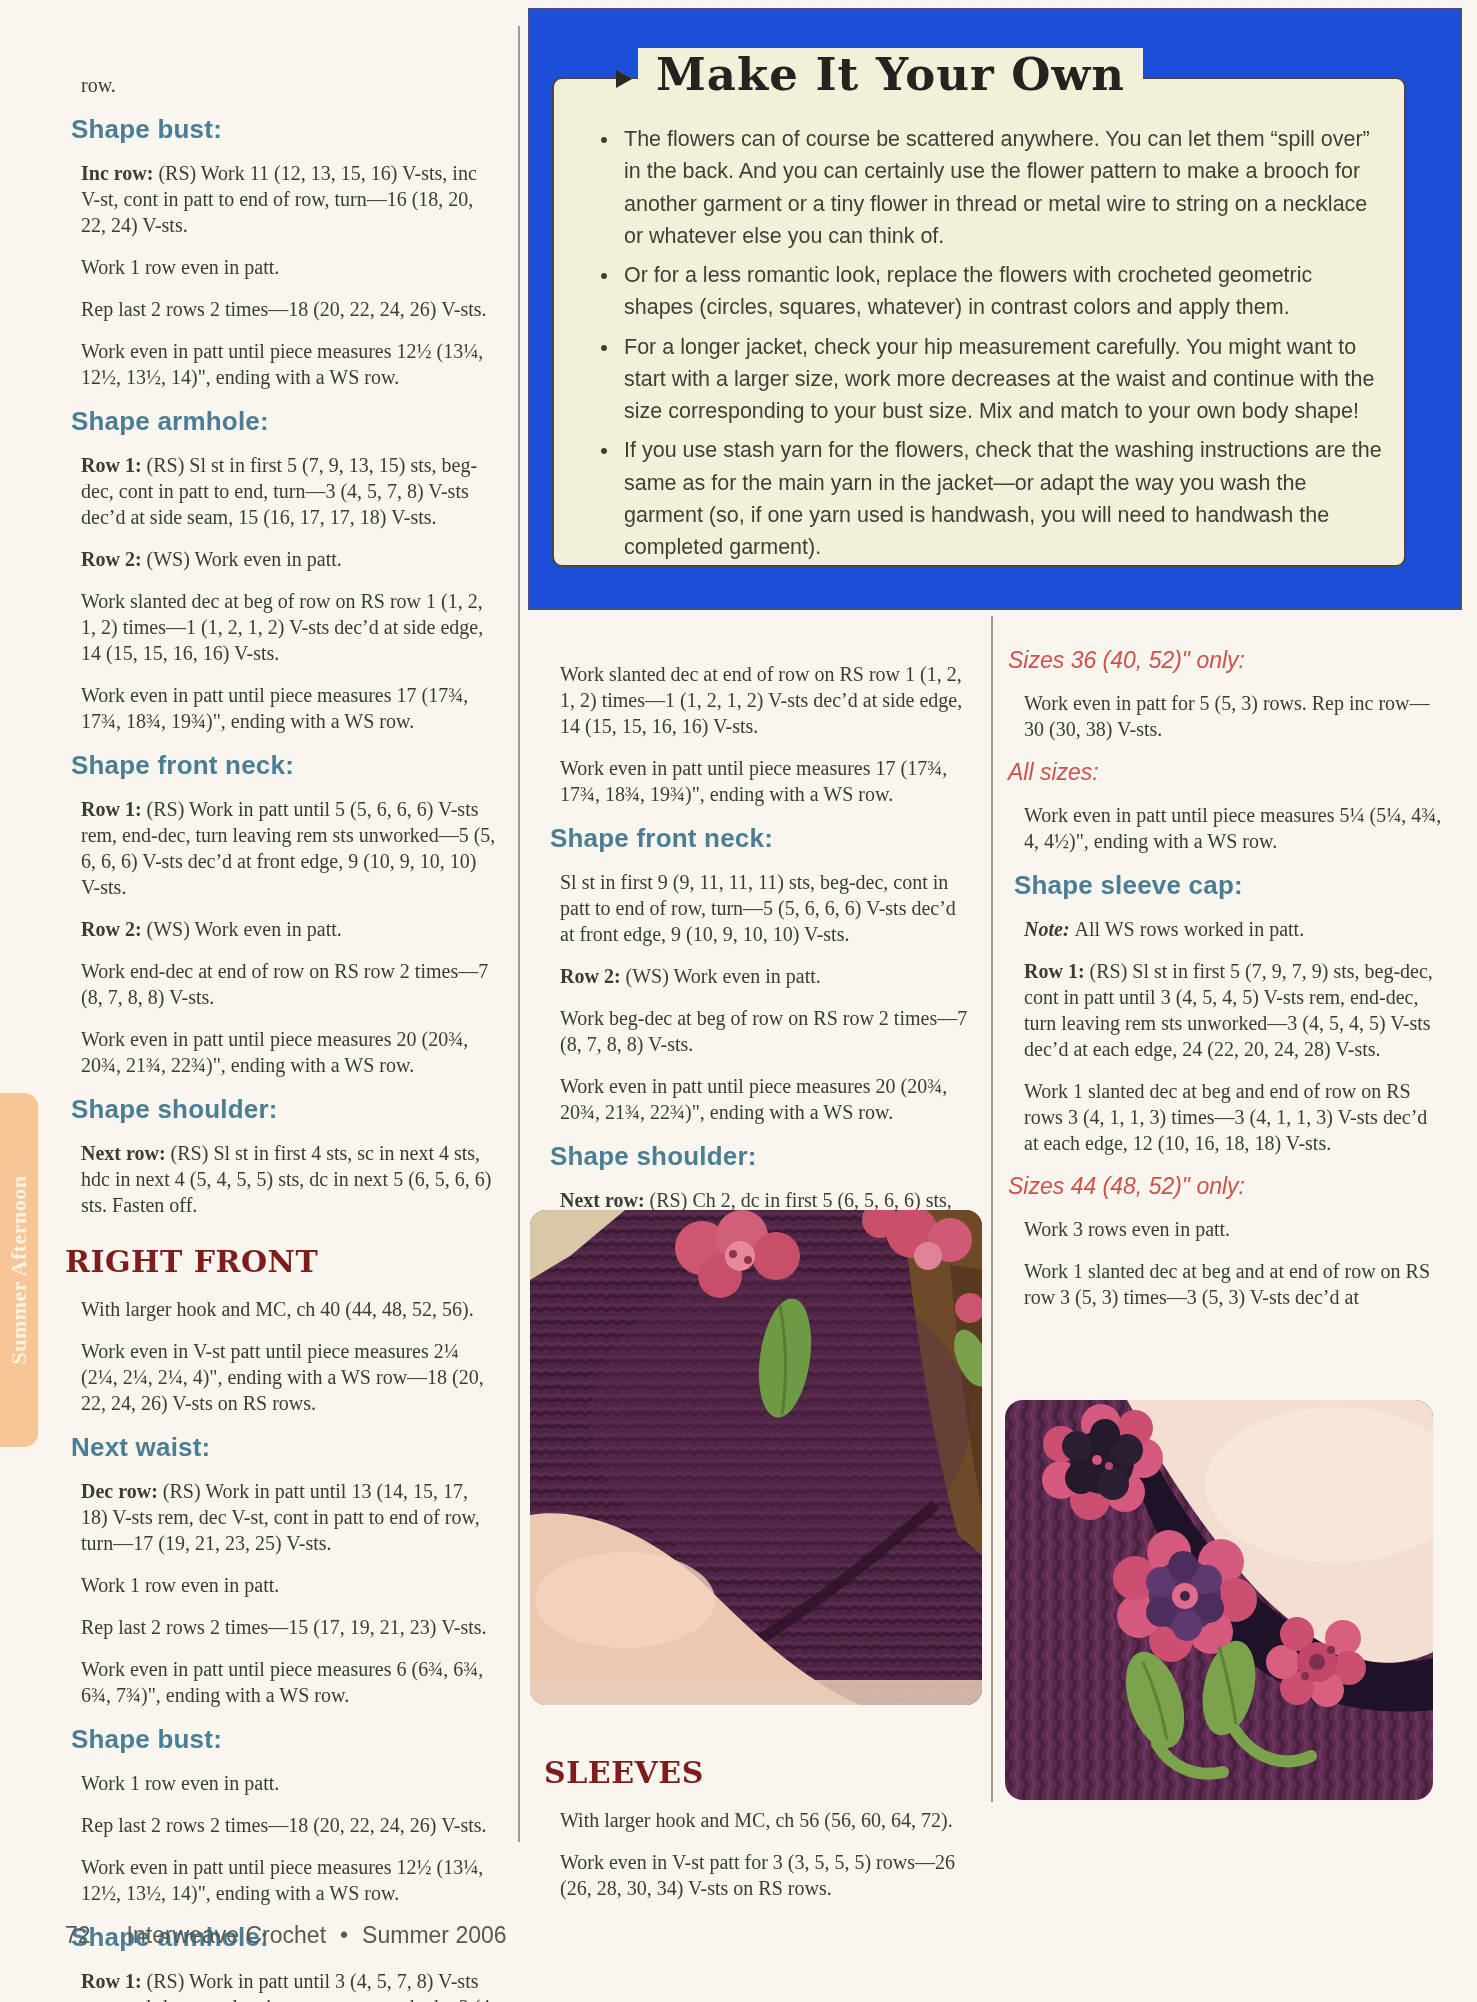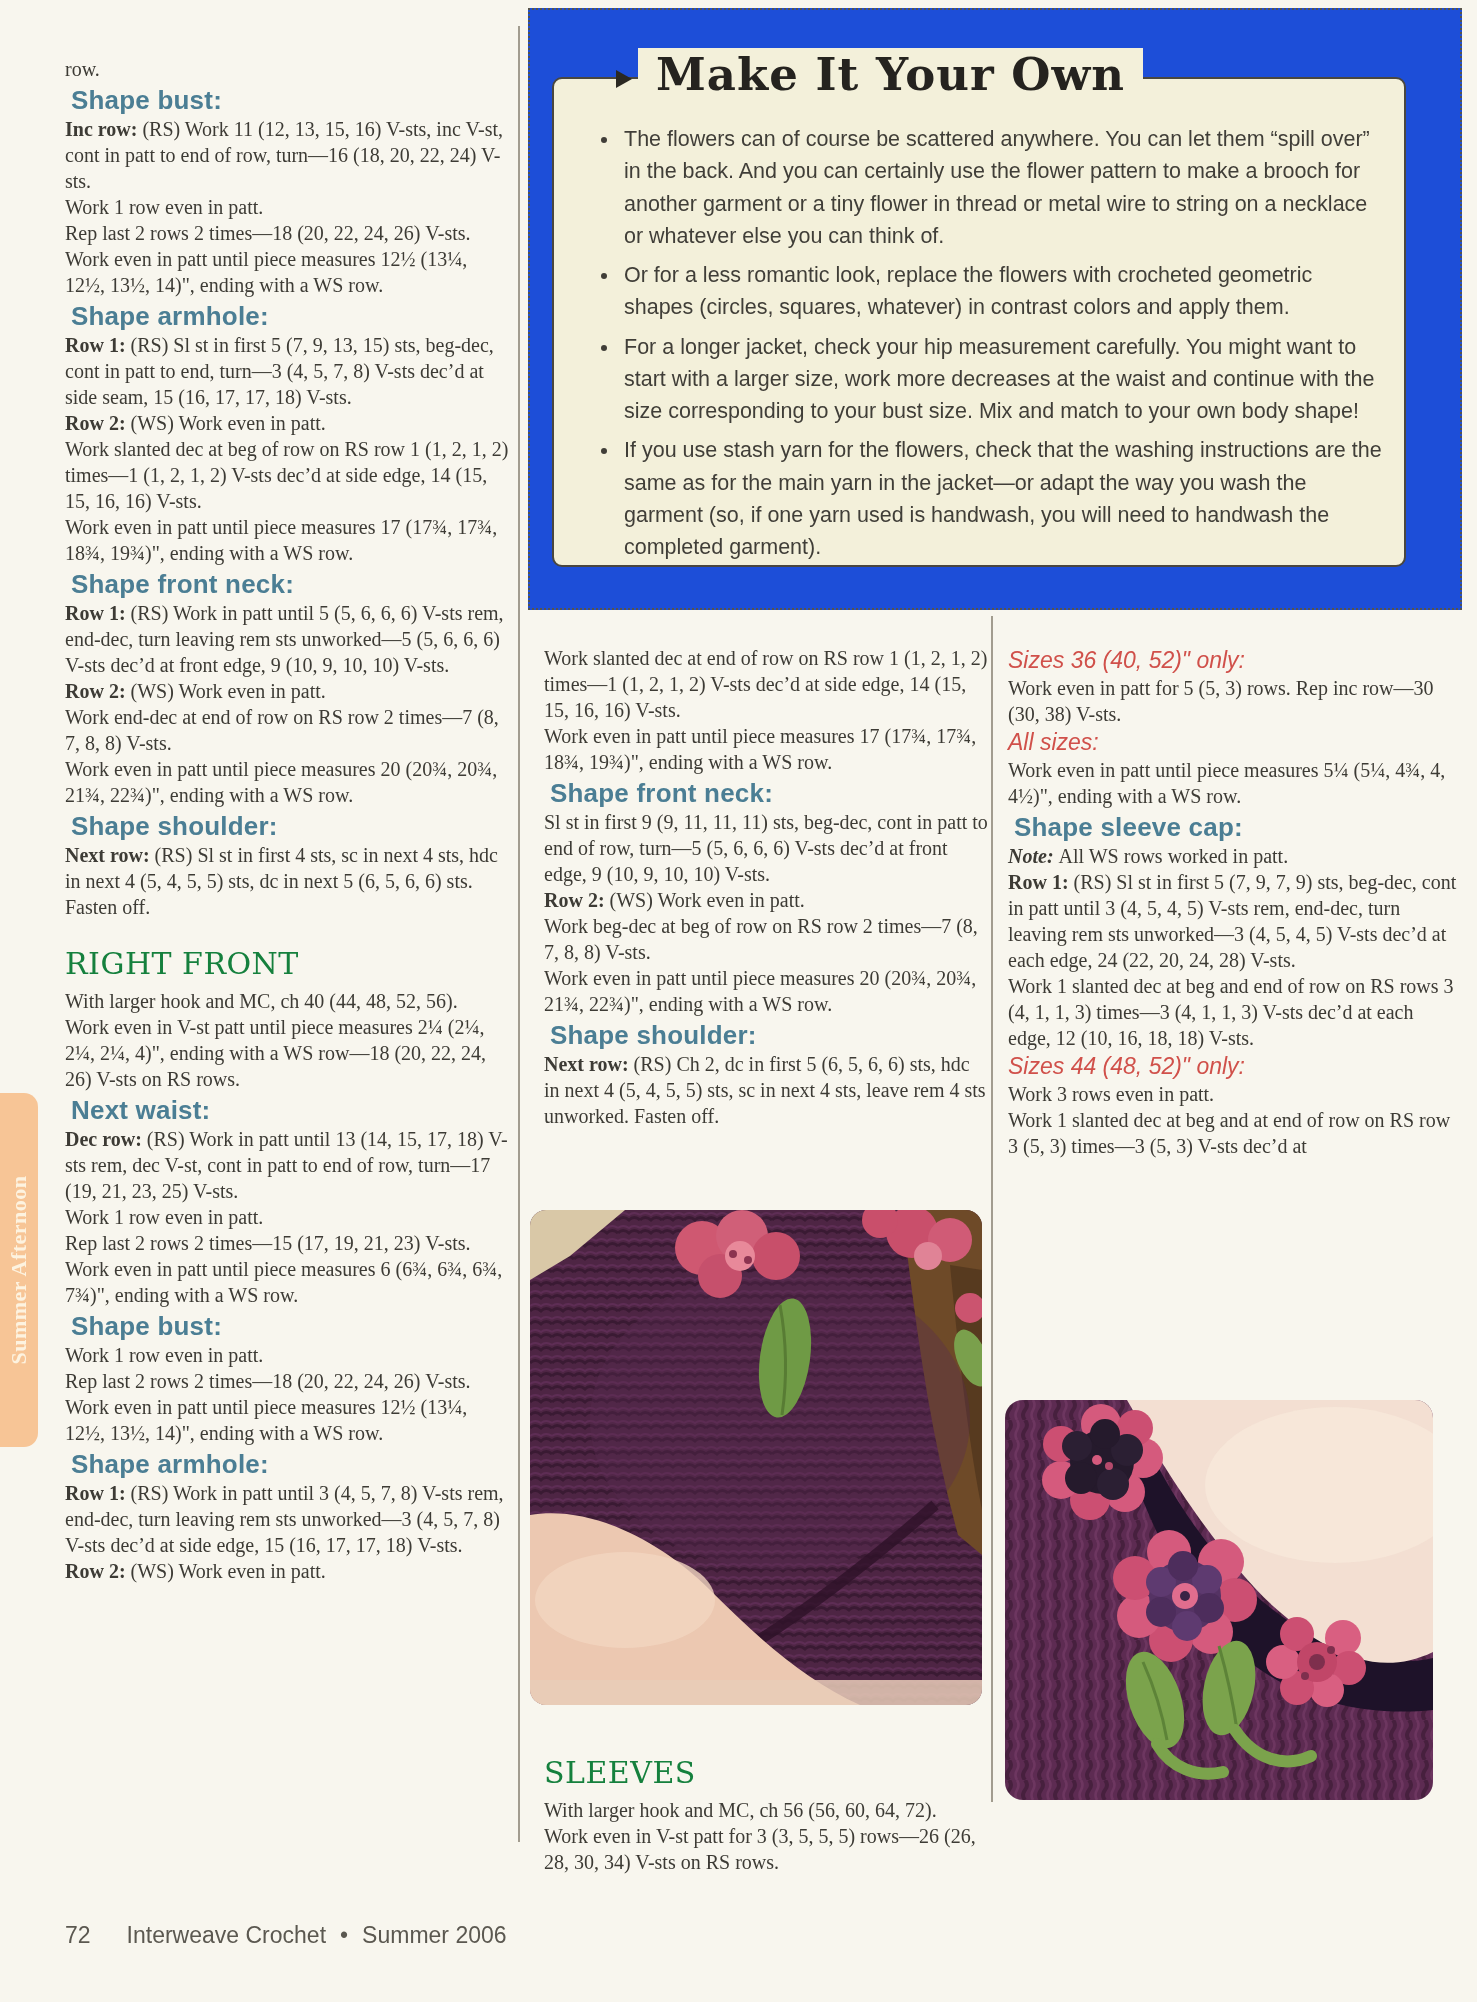--- a/index.html
+++ b/index.html
@@ -34,30 +34,30 @@
   
   .rule{position:absolute;width:2px;background:#a29c8f;}
   .rule-1{left:518px;top:26px;height:1816px;}
   .rule-2{left:991px;top:616px;height:1186px;}
   
   .col{position:absolute;font-size:20px;line-height:26px;}
   .col-1{left:65px;top:56px;width:447px;}
   .col-2{left:544px;top:645px;width:444px;}
   .col-2b{left:544px;top:1755px;width:444px;}
   .col-3{left:1008px;top:645px;width:452px;}
-  .col p.body{margin:0;}
+  .col p.body{margin:16px;}
   .col b.lead{font-weight:bold;}
   .col b.lead.it{font-style:italic;}
   .col .h3{
     font-family:"Liberation Sans", sans-serif;font-weight:bold;font-size:26px;
     line-height:30px;color:#4b7e94;margin:3px 6px 1px;letter-spacing:.2px;
   }
   .col .h2{
-    font-family:"DejaVu Serif", serif;font-weight:normal;font-size:30px;line-height:36px;
-    color:#15803d;margin:26px 0 6px;letter-spacing:.5px;
+    font-family:"DejaVu Serif", serif;font-weight:bold;font-size:30px;line-height:36px;
+    color:#7f1d1d;margin:26px 0 6px;letter-spacing:.5px;
   }
   .col-2b .h2{margin-top:0;}
   .col .red{
     font-family:"Liberation Sans", sans-serif;font-style:italic;font-size:23px;
     line-height:28px;color:#d0504a;margin:1px 0;
   }
   
   .photo{position:absolute;}
   .photo-1{left:530px;top:1210px;width:452px;height:495px;}
   .photo-2{left:1005px;top:1400px;width:428px;height:400px;}

